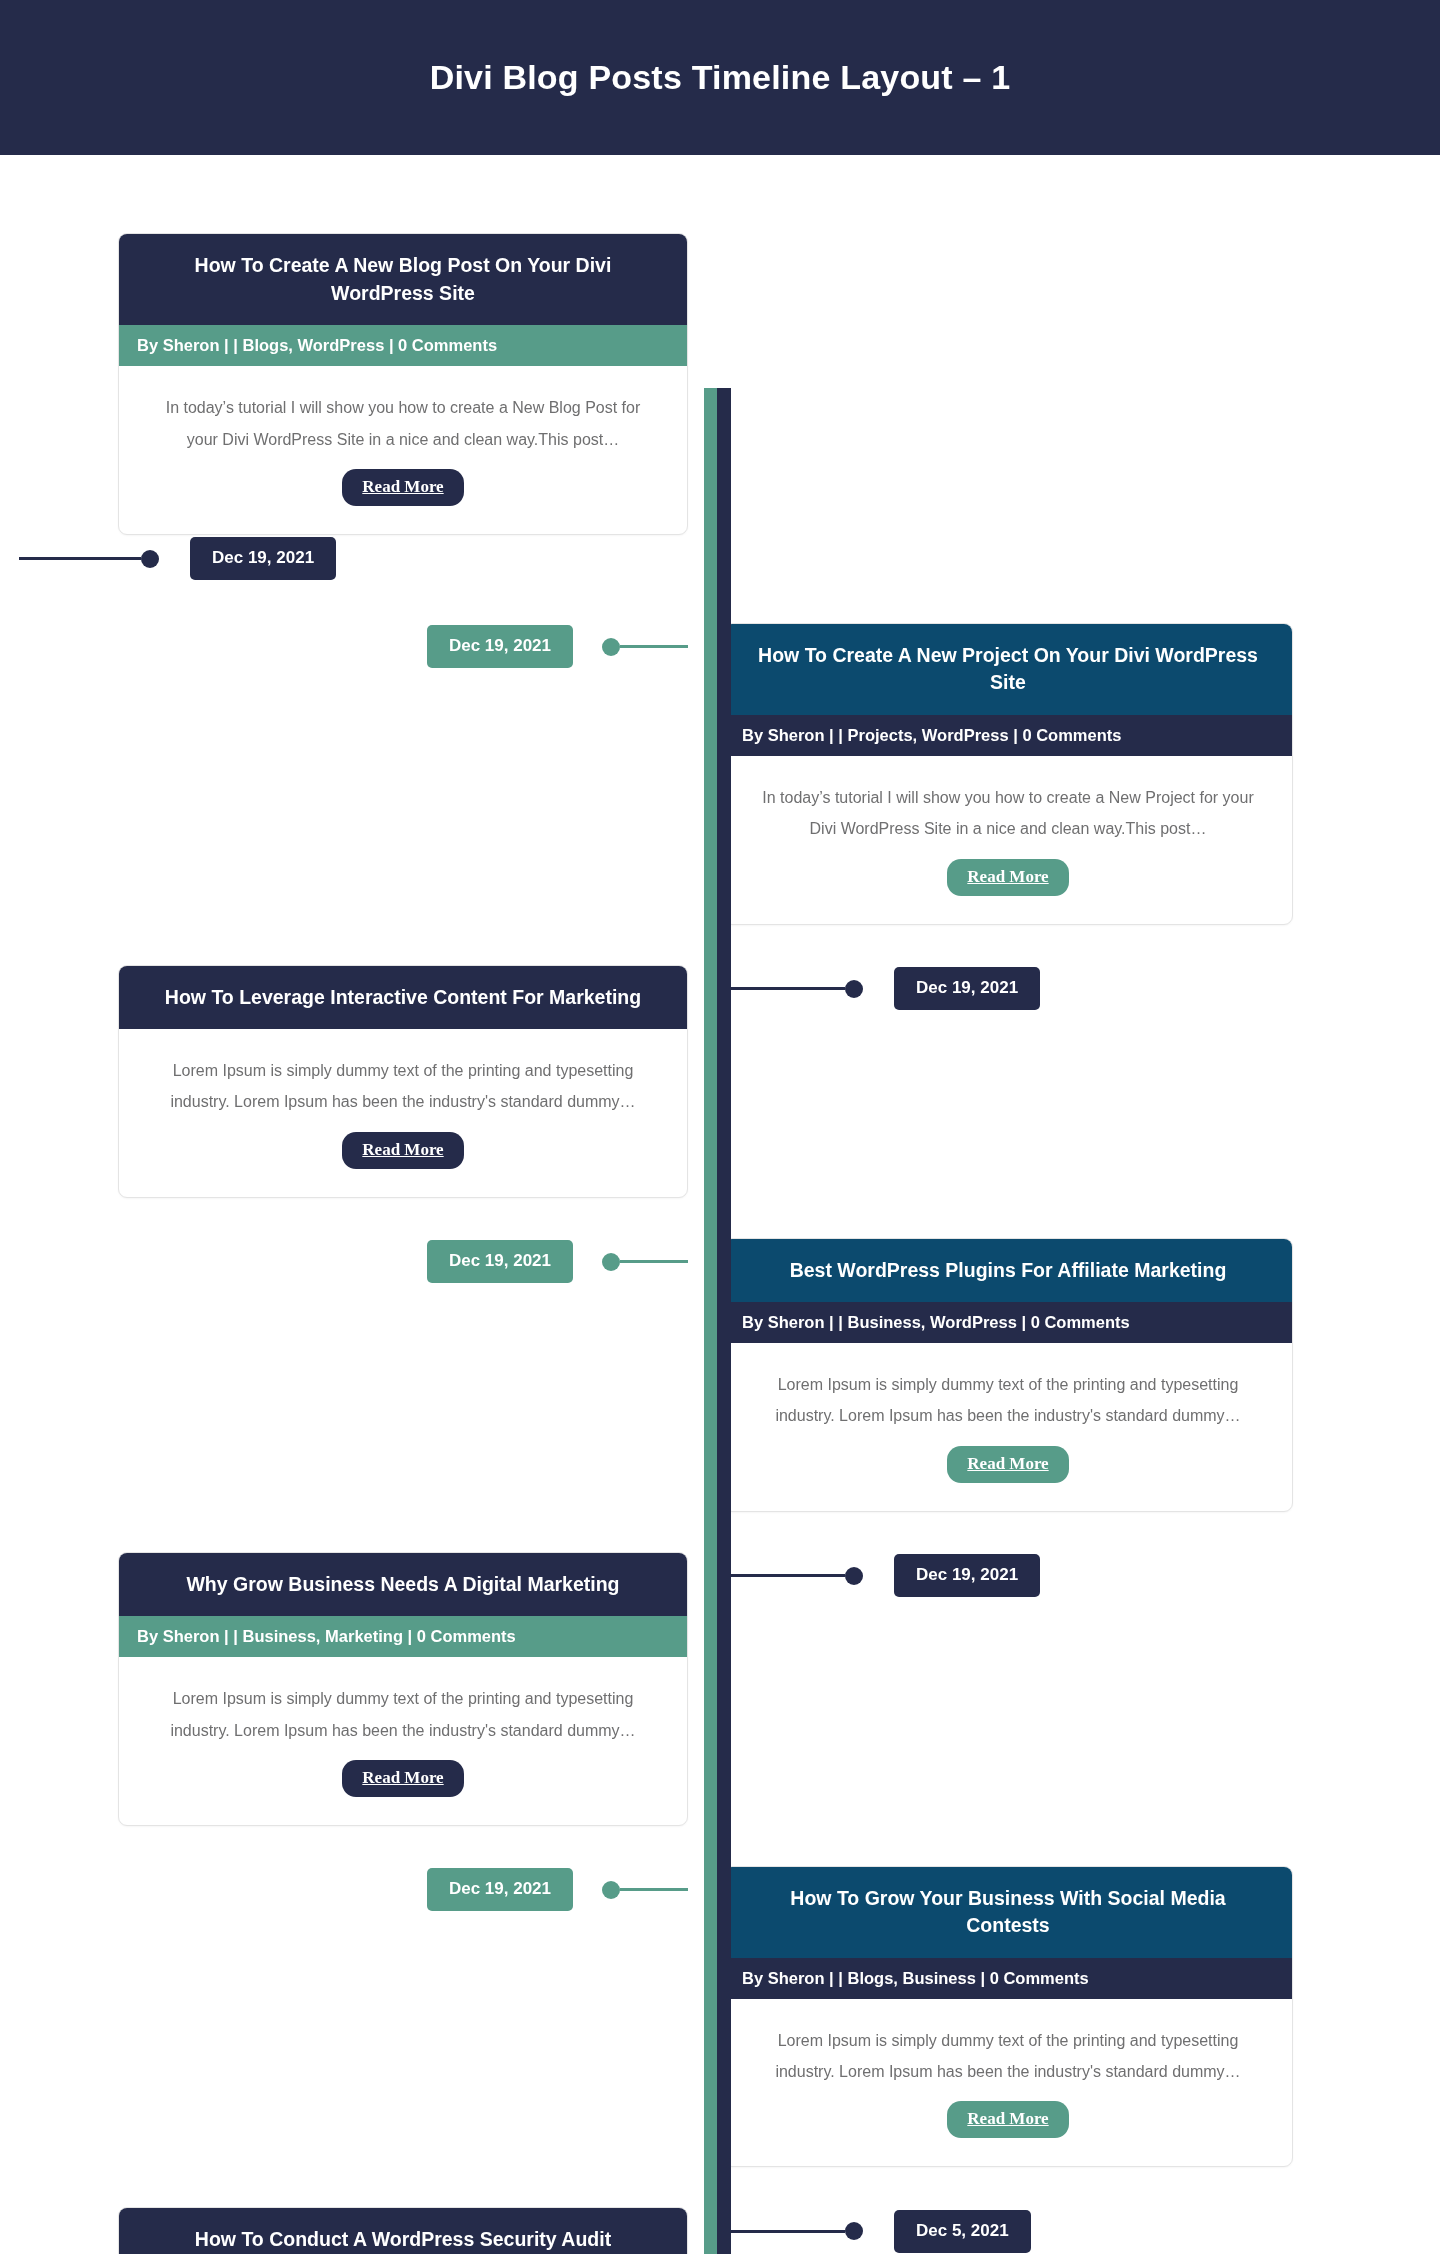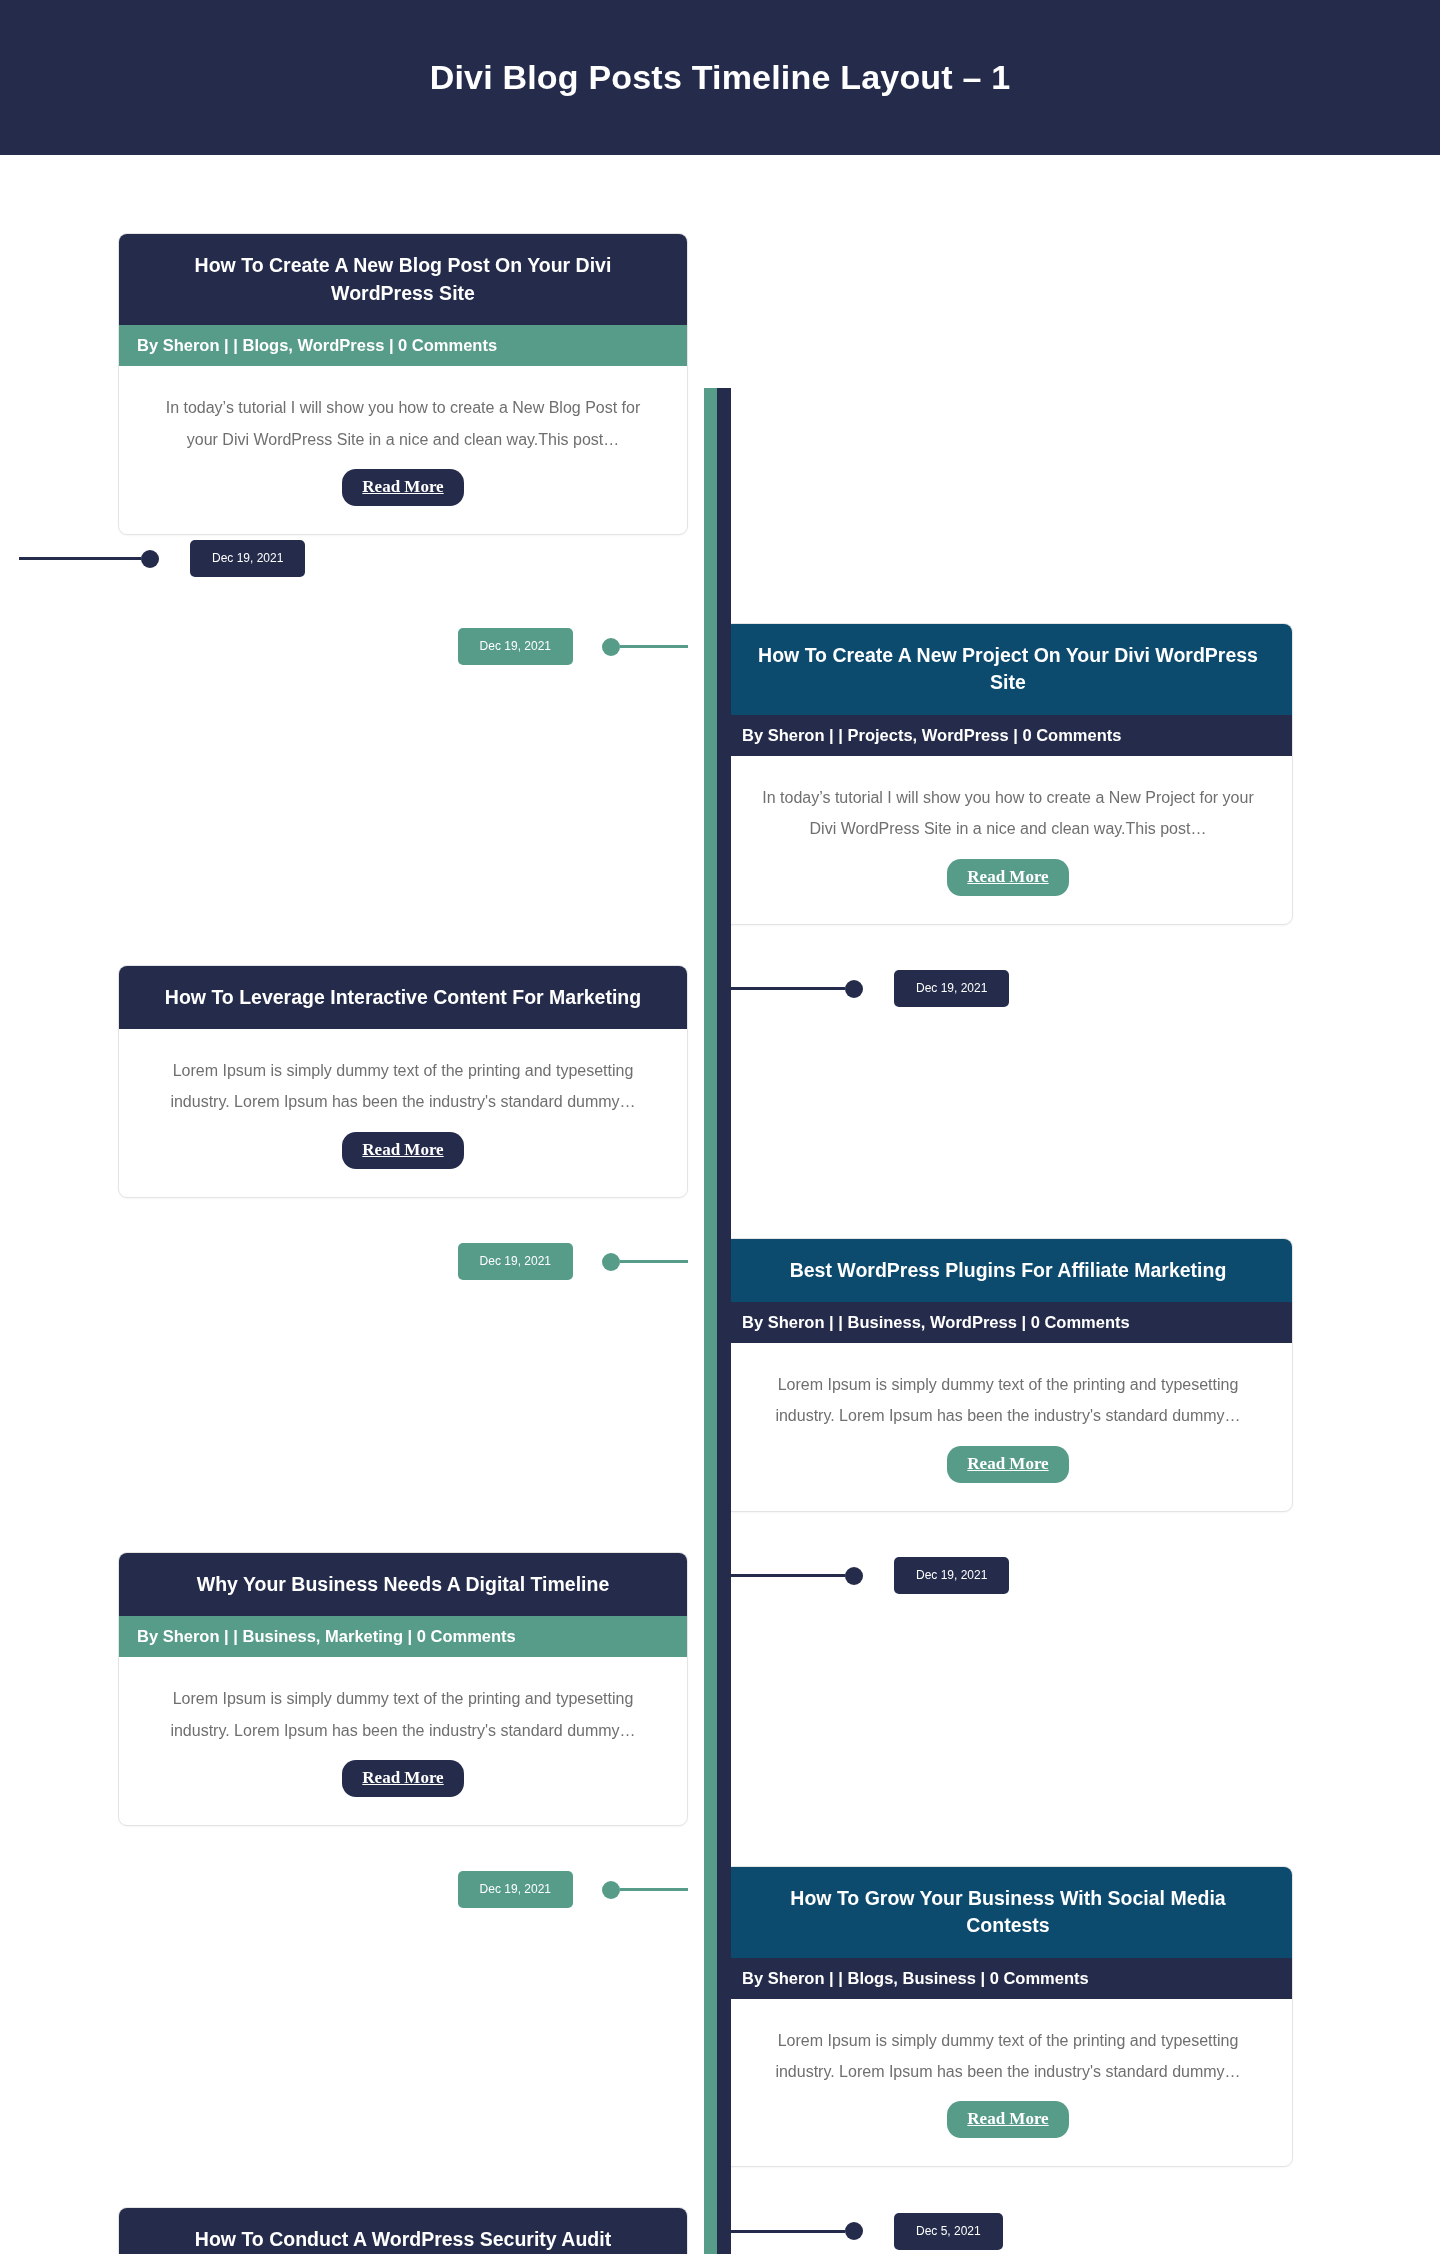--- a/index.html
+++ b/index.html
@@ -148,22 +148,22 @@
   
   .marker {
     display: flex;
     align-items: center;
     height: 48px;
   }
 
   .date-badge {
     padding: 11px 22px 12px 22px;
     border-radius: 5px;
-    font-size: 12px;
-    font-weight: 400;
+    font-size: 17px;
+    font-weight: 700;
     color: #ffffff;
     white-space: nowrap;
     cursor: pointer;
   }
   .badge-navy  { background: #252b4a; }
   .badge-green { background: #579c89; }
 
   .dot {
     width: 18px;
     height: 18px;
@@ -274,21 +274,21 @@
             <div class="card theme-green">
               <div class="card-title">Best WordPress Plugins For Affiliate Marketing</div>
               <div class="card-meta">By Sheron | | Business, WordPress | 0 Comments</div>
               <div class="card-body"><div class="card-excerpt">Lorem Ipsum is simply dummy text of the printing and typesetting industry. Lorem Ipsum has been the industry's standard dummy…</div><a class="read-more">Read More</a></div>
             </div>
           </div>
         </div>
         <div class="row" style="margin-bottom: 40px;">
           <div class="col-left">
             <div class="card theme-navy">
-              <div class="card-title">Why Your Business Needs A Digital Timeline</div>
+              <div class="card-title">Why Grow Business Needs A Digital Marketing</div>
               <div class="card-meta">By Sheron | | Business, Marketing | 0 Comments</div>
               <div class="card-body"><div class="card-excerpt">Lorem Ipsum is simply dummy text of the printing and typesetting industry. Lorem Ipsum has been the industry's standard dummy…</div><a class="read-more">Read More</a></div>
             </div>
           </div>
           <div class="col-right">
             <div class="marker marker-right-wrap">
               <div class="connector conn-navy"></div>
               <div class="dot dot-navy"></div>
               <div class="date-badge badge-navy">Dec 19, 2021</div>
             </div>

